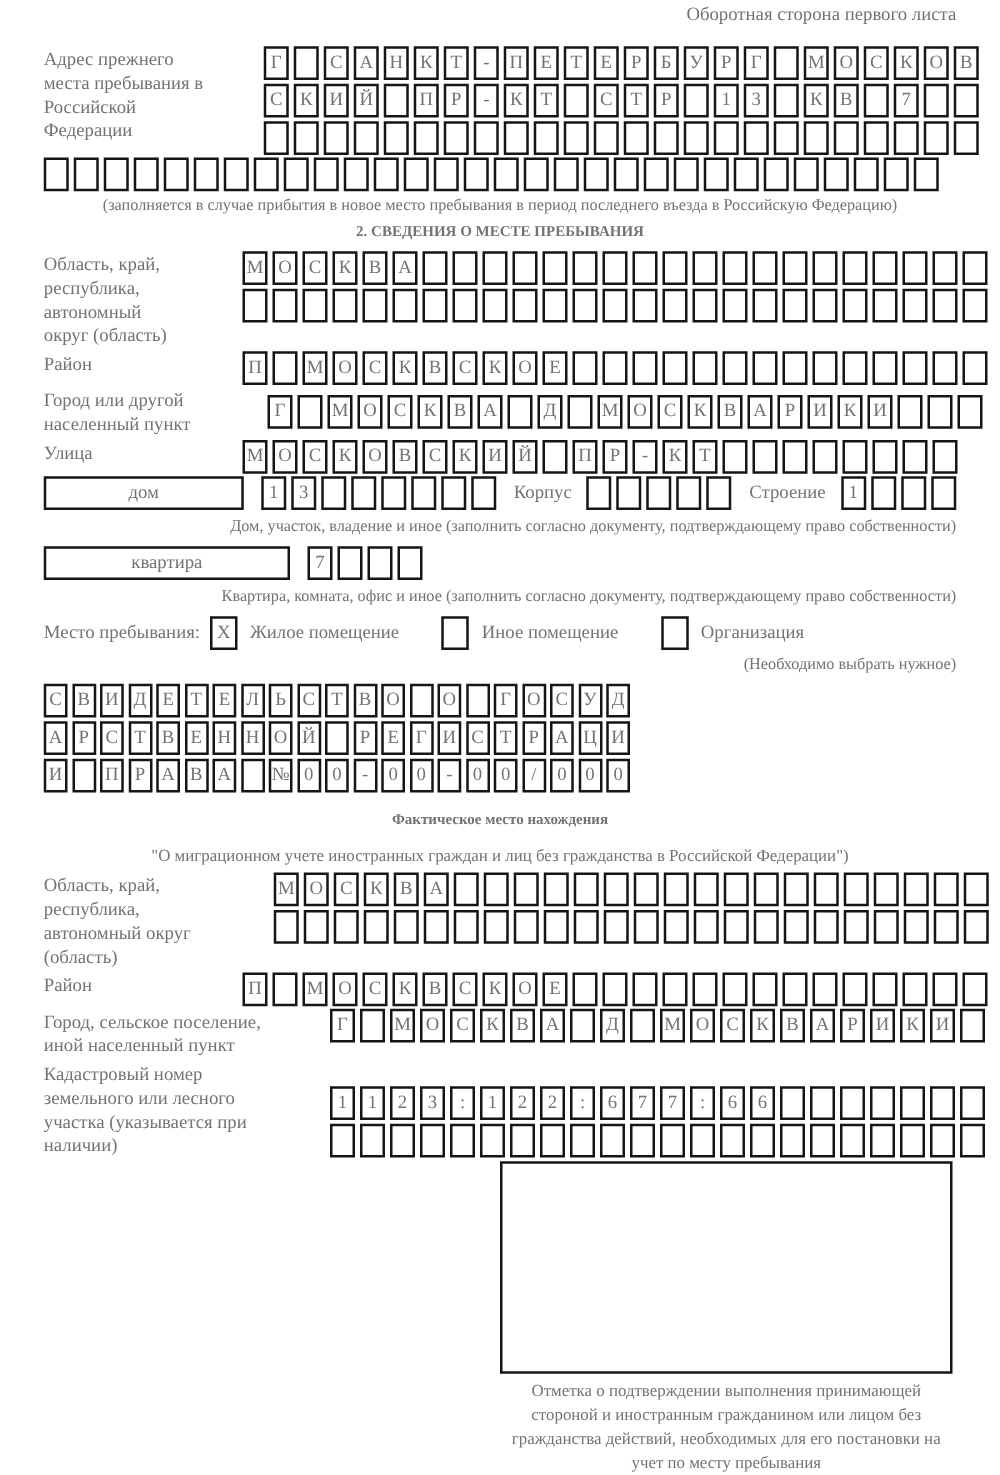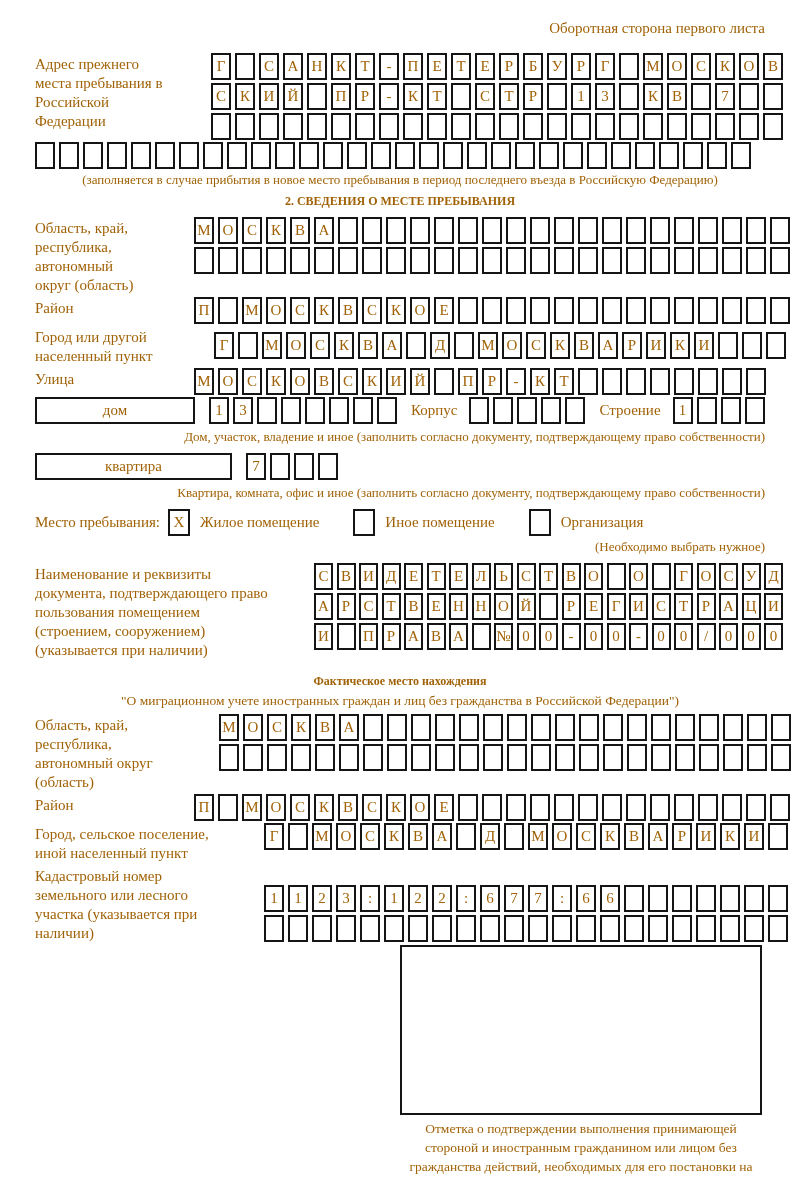--- a/index.html
+++ b/index.html
@@ -1,17 +1,17 @@
 <!DOCTYPE html>
 <html><head>
 <meta charset="utf-8">
 <style>
   html,body{margin:0;padding:0;background:#fff;}
   .page{position:relative;width:800px;height:1180px;box-sizing:border-box;
-        padding:20px 35px;overflow:hidden;background:#fff;color:#a16207;
+        padding:4px 35px;overflow:hidden;background:#fff;color:#737373;
         font-family:"Liberation Serif","DejaVu Serif",serif;}
   .hdr{text-align:right;font-size:15px;margin-bottom:16px;}
   .flexblk{display:flex;align-items:flex-start;margin-bottom:2px;gap:44px;}
   .lbl{font-size:15px;line-height:19px;flex:0 0 auto;padding-top:2px;}
   .w132{width:132px;} .w115{width:115px;} .w135{width:135px;} .w140{width:140px;}
   .w185{width:185px;} .w235{width:235px;}
   .rows{flex:1 1 auto;}
   .cellrow{white-space:nowrap;height:27px;margin-bottom:3px;}
   .cellrow:last-child{margin-bottom:0;}
   .cell{display:inline-block;box-sizing:border-box;width:20px;height:27px;
@@ -109,29 +109,28 @@
     <span class="checkbox">X</span>
     <span class="opt">Жилое помещение</span>
     <span class="checkbox"></span>
     <span class="opt">Иное помещение</span>
     <span class="checkbox"></span>
     <span class="opt">Организация</span>
   </div>
   <div class="caption" style="padding-left:250px;margin-bottom:8px">(Необходимо выбрать нужное)</div>
 
   <div class="flexblk sm">
-    <div class="lbl w235">Наименование и реквизиты документа, подтверждающего право пользования помещением (строением, сооружением) (указывается при наличии)</div>
     <div class="rows">
       <div class="cellrow"><span class="cell">С</span><span class="cell">В</span><span class="cell">И</span><span class="cell">Д</span><span class="cell">Е</span><span class="cell">Т</span><span class="cell">Е</span><span class="cell">Л</span><span class="cell">Ь</span><span class="cell">С</span><span class="cell">Т</span><span class="cell">В</span><span class="cell">О</span><span class="cell"></span><span class="cell">О</span><span class="cell"></span><span class="cell">Г</span><span class="cell">О</span><span class="cell">С</span><span class="cell">У</span><span class="cell">Д</span></div>
       <div class="cellrow"><span class="cell">А</span><span class="cell">Р</span><span class="cell">С</span><span class="cell">Т</span><span class="cell">В</span><span class="cell">Е</span><span class="cell">Н</span><span class="cell">Н</span><span class="cell">О</span><span class="cell">Й</span><span class="cell"></span><span class="cell">Р</span><span class="cell">Е</span><span class="cell">Г</span><span class="cell">И</span><span class="cell">С</span><span class="cell">Т</span><span class="cell">Р</span><span class="cell">А</span><span class="cell">Ц</span><span class="cell">И</span></div>
       <div class="cellrow"><span class="cell">И</span><span class="cell"></span><span class="cell">П</span><span class="cell">Р</span><span class="cell">А</span><span class="cell">В</span><span class="cell">А</span><span class="cell"></span><span class="cell">№</span><span class="cell">0</span><span class="cell">0</span><span class="cell">-</span><span class="cell">0</span><span class="cell">0</span><span class="cell">-</span><span class="cell">0</span><span class="cell">0</span><span class="cell">/</span><span class="cell">0</span><span class="cell">0</span><span class="cell">0</span></div>
     </div>
   </div>
 
-  <div class="sect-title" style="margin-top:14px;margin-bottom:2px">Фактическое место нахождения</div>
+  <div class="sect-title" style="margin-top:14px;margin-bottom:12px">Фактическое место нахождения</div>
   <div class="notes mb4">"О миграционном учете иностранных граждан и лиц без гражданства в Российской Федерации")</div>
 
   <div class="flexblk">
     <div class="lbl w140">Область, край, республика, автономный округ (область)</div>
     <div class="rows">
       <div class="cellrow"><span class="cell">М</span><span class="cell">О</span><span class="cell">С</span><span class="cell">К</span><span class="cell">В</span><span class="cell">А</span><span class="cell"></span><span class="cell"></span><span class="cell"></span><span class="cell"></span><span class="cell"></span><span class="cell"></span><span class="cell"></span><span class="cell"></span><span class="cell"></span><span class="cell"></span><span class="cell"></span><span class="cell"></span><span class="cell"></span><span class="cell"></span><span class="cell"></span><span class="cell"></span><span class="cell"></span><span class="cell"></span></div>
       <div class="cellrow"><span class="cell"></span><span class="cell"></span><span class="cell"></span><span class="cell"></span><span class="cell"></span><span class="cell"></span><span class="cell"></span><span class="cell"></span><span class="cell"></span><span class="cell"></span><span class="cell"></span><span class="cell"></span><span class="cell"></span><span class="cell"></span><span class="cell"></span><span class="cell"></span><span class="cell"></span><span class="cell"></span><span class="cell"></span><span class="cell"></span><span class="cell"></span><span class="cell"></span><span class="cell"></span><span class="cell"></span></div>
       <div style="height:16px"></div>
     </div>
   </div>

